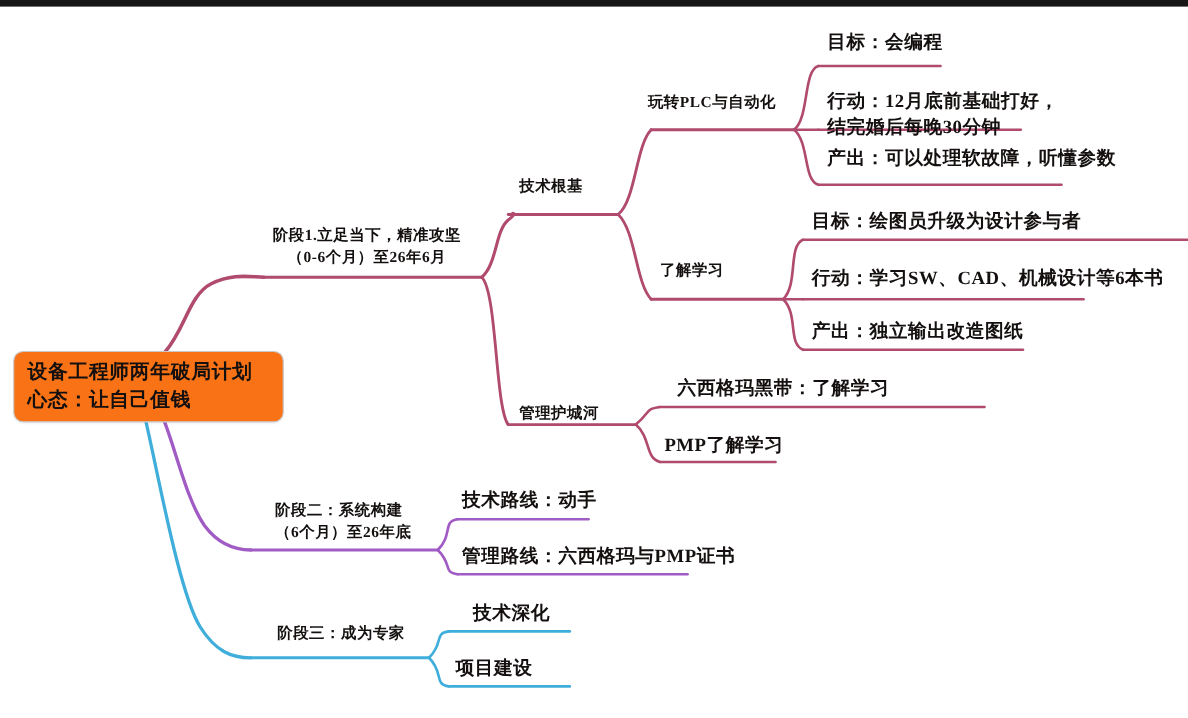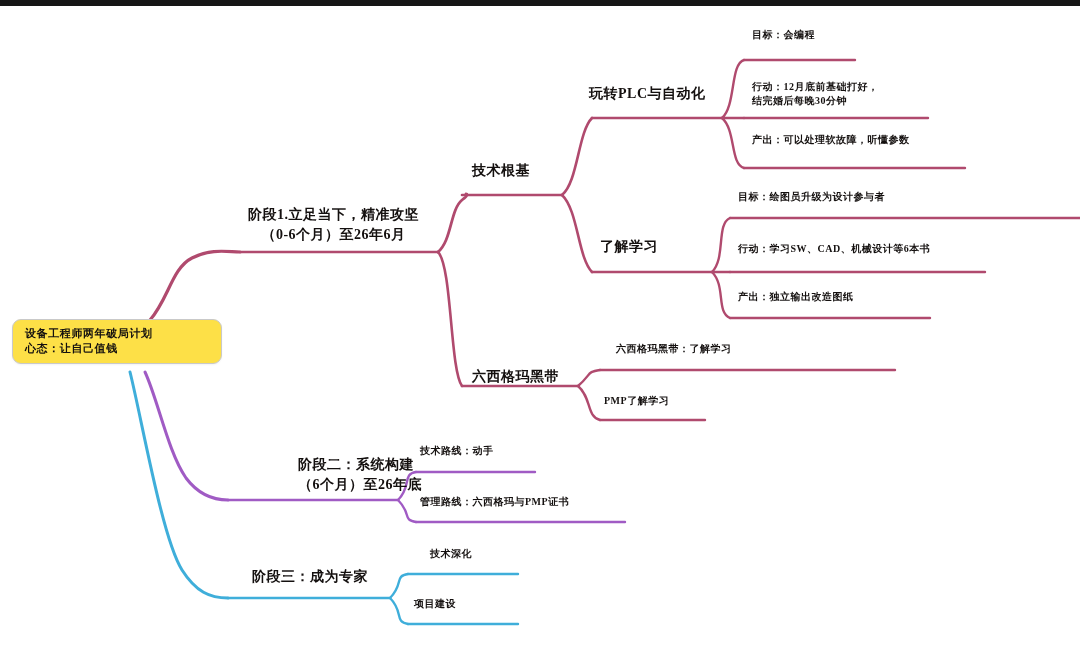--- a/index.html
+++ b/index.html
@@ -34,36 +34,36 @@
     white-space: nowrap;
     color: #14100f;
     font-weight: bold;
     letter-spacing: 0.5px;
     line-height: 1.35;
   }
   .root-node {
     position: absolute;
     left: 12px;
     top: 319px;
-    width: 210px;
+    width: 246px;
     box-sizing: border-box;
     padding: 6px 10px 7px 12px;
-    background: #fde047;
+    background: #f97316;
     border: 1.3px solid #c9c9c9;
     border-radius: 9px;
     color: #13100f;
     font-weight: bold;
-    font-size: 11px;
+    font-size: 18px;
     line-height: 1.38;
     letter-spacing: 0.6px;
     box-shadow: 0 1px 2px rgba(0,0,0,0.05);
   }
   .lvl1 { font-size: 14px; }
   .lvl2 { font-size: 14px; }
-  .lvl3 { font-size: 10px; }
+  .lvl3 { font-size: 17px; }
   .two-line { line-height: 1.4; }
 </style>
 </head>
 <body>
 
 <div id="canvas">
 
   <div id="topbar"></div>
 
   <svg id="links" viewBox="0 0 1080 653">
@@ -143,27 +143,27 @@
   <div class="node lvl3" style="left:752px; top:133px;">产出：可以处理软故障，听懂参数</div>
 
   <div class="node lvl2" style="left:600px; top:238px;">了解学习</div>
 
   <div class="node lvl3" style="left:738px; top:190px;">目标：绘图员升级为设计参与者</div>
 
   <div class="node lvl3" style="left:738px; top:242px;">行动：学习SW、CAD、机械设计等6本书</div>
 
   <div class="node lvl3" style="left:738px; top:290px;">产出：独立输出改造图纸</div>
 
-  <div class="node lvl2" style="left:472px; top:368px;">六西格玛黑带</div>
+  <div class="node lvl2" style="left:472px; top:368px;">管理护城河</div>
 
   <div class="node lvl3" style="left:604px; top:342px;margin-left:12px;">六西格玛黑带：了解学习</div>
 
   <div class="node lvl3" style="left:604px; top:394px;">PMP了解学习</div>
 
-  <div class="node lvl1 two-line" style="left:250px; top:455px;margin-left:48px;">
+  <div class="node lvl1 two-line" style="left:250px; top:455px;">
     <div>阶段二：系统构建</div>
     <div style="text-align:center;">（6个月）至26年底</div>
   </div>
 
   <div class="node lvl3" style="left:420px; top:444px;">技术路线：动手</div>
 
   <div class="node lvl3" style="left:420px; top:495px;">管理路线：六西格玛与PMP证书</div>
 
   <div class="node lvl1" style="left:252px; top:568px;">阶段三：成为专家</div>
 

